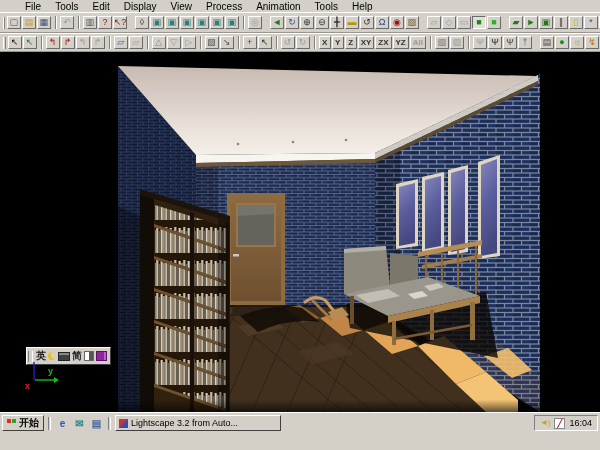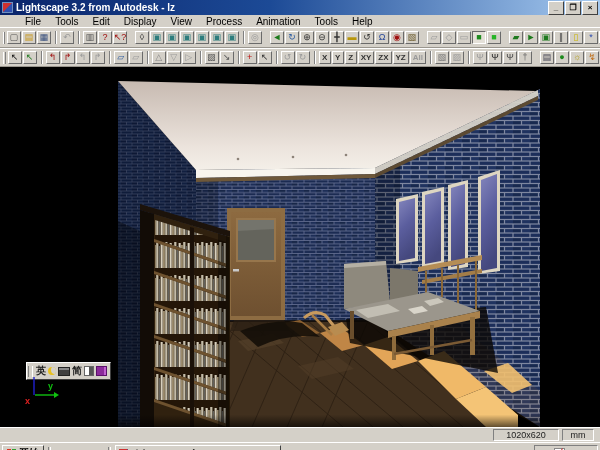--- a/index.html
+++ b/index.html
@@ -81,36 +81,20 @@
     border:1px solid;border-color:#808080 #fff #fff #808080;font-size:9px;}
   .trayicon{font-size:8px;line-height:1;}
   .chip{width:9px;height:9px;background:#fff;border:1px solid #888;display:flex;align-items:center;
     justify-content:center;font-weight:bold;font-size:8px;}
 </style>
 </head>
 <body>
 
 <div class="win">
 
-  <div class="titlebar">
-    <span class="appicon"></span>
-    <span class="titletext">Lightscape 3.2 from Autodesk - lz</span>
-    <span class="tbctrls" style="display:flex">
-
-    <span class="wbtn">
-          <span class="g">_</span>
-        </span>
-        <span class="wbtn">
-          <span class="g">❐</span>
-        </span>
-        <span class="wbtn">
-          <span class="g">×</span>
-        </span>
-      </span>
-  </div>
 
   <div class="menubar">
     <span style="display:flex">
 
     <span class="menu-item">File</span>
         <span class="menu-item">Tools</span>
         <span class="menu-item">Edit</span>
         <span class="menu-item">Display</span>
         <span class="menu-item">View</span>
         <span class="menu-item">Process</span>
@@ -609,24 +593,20 @@
 
     <svg class="axiswrap" width="48" height="36" viewBox="0 0 48 36">
       <line x1="12" y1="4" x2="12" y2="22" stroke="#2020d0" stroke-width="1.4"></line>
       <line x1="13" y1="22" x2="32" y2="22" stroke="#10c010" stroke-width="1.4"></line>
       <polygon points="32,19 37,22 32,25" fill="#10c010"></polygon>
       <text x="3" y="31" font-size="9" fill="#e02020" font-weight="bold">x</text>
       <text x="26" y="16" font-size="9" fill="#10c010" font-weight="bold">y</text>
     </svg>
   </div>
 
-  <div class="statusbar">
-    <span class="sfield res">1020x620</span>
-    <span class="sfield units">mm</span>
-  </div>
 
   <div class="taskbar">
     <span class="startbtn">
       <span class="winlogo">
           <i></i>
           <i></i>
         </span>
       <span>开始</span>
     </span>
     <span class="tsep"></span>

